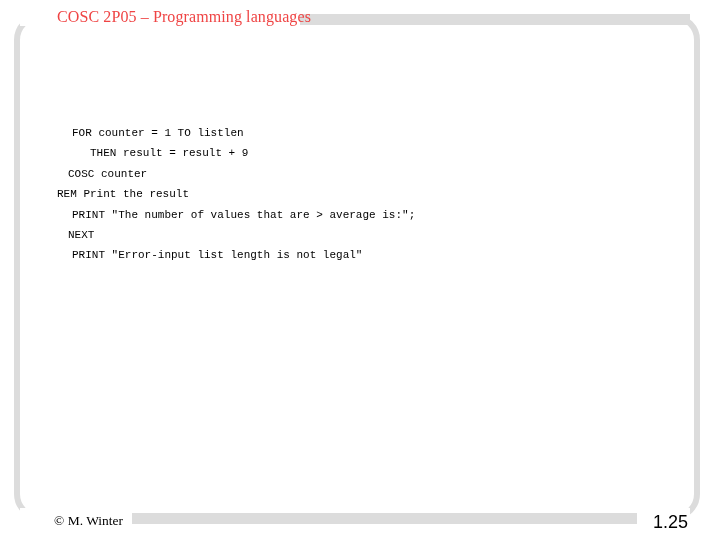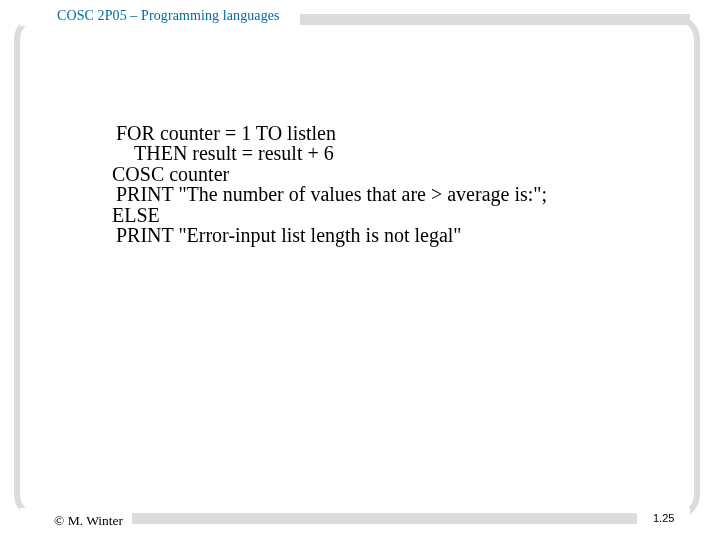--- a/index.html
+++ b/index.html
@@ -69,78 +69,78 @@
     height: 11px;
     background: #dcdcdc;
   }
 
   
   #slide-title {
     position: absolute;
     left: 57px;
     top: 8px;
     font-family: "Liberation Serif", serif;
-    font-size: 14px;
-    color: #0369a1;
+    font-size: 16px;
+    color: #ef4444;
     white-space: nowrap;
     letter-spacing: 0.1px;
   }
   #footer-copyright {
     position: absolute;
     left: 54px;
     top: 513px;
     font-family: "Liberation Serif", serif;
     font-size: 13.5px;
     color: #000000;
     white-space: nowrap;
   }
   #page-number {
     position: absolute;
     left: 653px;
     top: 512px;
     font-family: "Liberation Sans", sans-serif;
-    font-size: 11px;
+    font-size: 18px;
     color: #000000;
     white-space: nowrap;
   }
 
   
   #code-block {
     position: absolute;
     left: 57px;
     top: 123px;
     width: 600px;
   }
   .code-line {
-    font-family: Liberation Serif, serif;
-    font-size: 20px;
+    font-family: Liberation Mono, monospace;
+    font-size: 11px;
     line-height: 20.4px;
     color: #000000;
     white-space: pre;
     height: 20.4px;
-    margin-left: 44px;
   }
 </style>
 </head>
 <body>
 
 <div id="slide-frame"></div>
 <div class="frame-gap" id="frame-gap-top"></div>
 <div class="frame-gap" id="frame-gap-bottom"></div>
 <div class="frame-gap" id="frame-gap-bottom-right"></div>
 
 <div id="header-rule"></div>
 <div id="footer-rule"></div>
 
 <div id="slide-title">COSC 2P05 – Programming languages</div>
 
 <div id="code-block">
     <div class="code-line" style="padding-left: 15px;">FOR counter = 1 TO listlen</div>
-    <div class="code-line" style="padding-left: 33px;">THEN result = result + 6</div>
+    <div class="code-line" style="padding-left: 33px;">THEN result = result + 9</div>
     <div class="code-line" style="padding-left: 11px;">COSC counter</div>
+    <div class="code-line" style="padding-left: 0px;">REM Print the result</div>
     <div class="code-line" style="padding-left: 15px;">PRINT "The number of values that are &gt; average is:";</div>
-    <div class="code-line" style="padding-left: 11px;">ELSE</div>
+    <div class="code-line" style="padding-left: 11px;">NEXT</div>
     <div class="code-line" style="padding-left: 15px;">PRINT "Error-input list length is not legal"</div>
   </div>
 
 <div id="footer-copyright">© M. Winter</div>
 
 <div id="page-number">1.25</div>
 
 </body></html>

